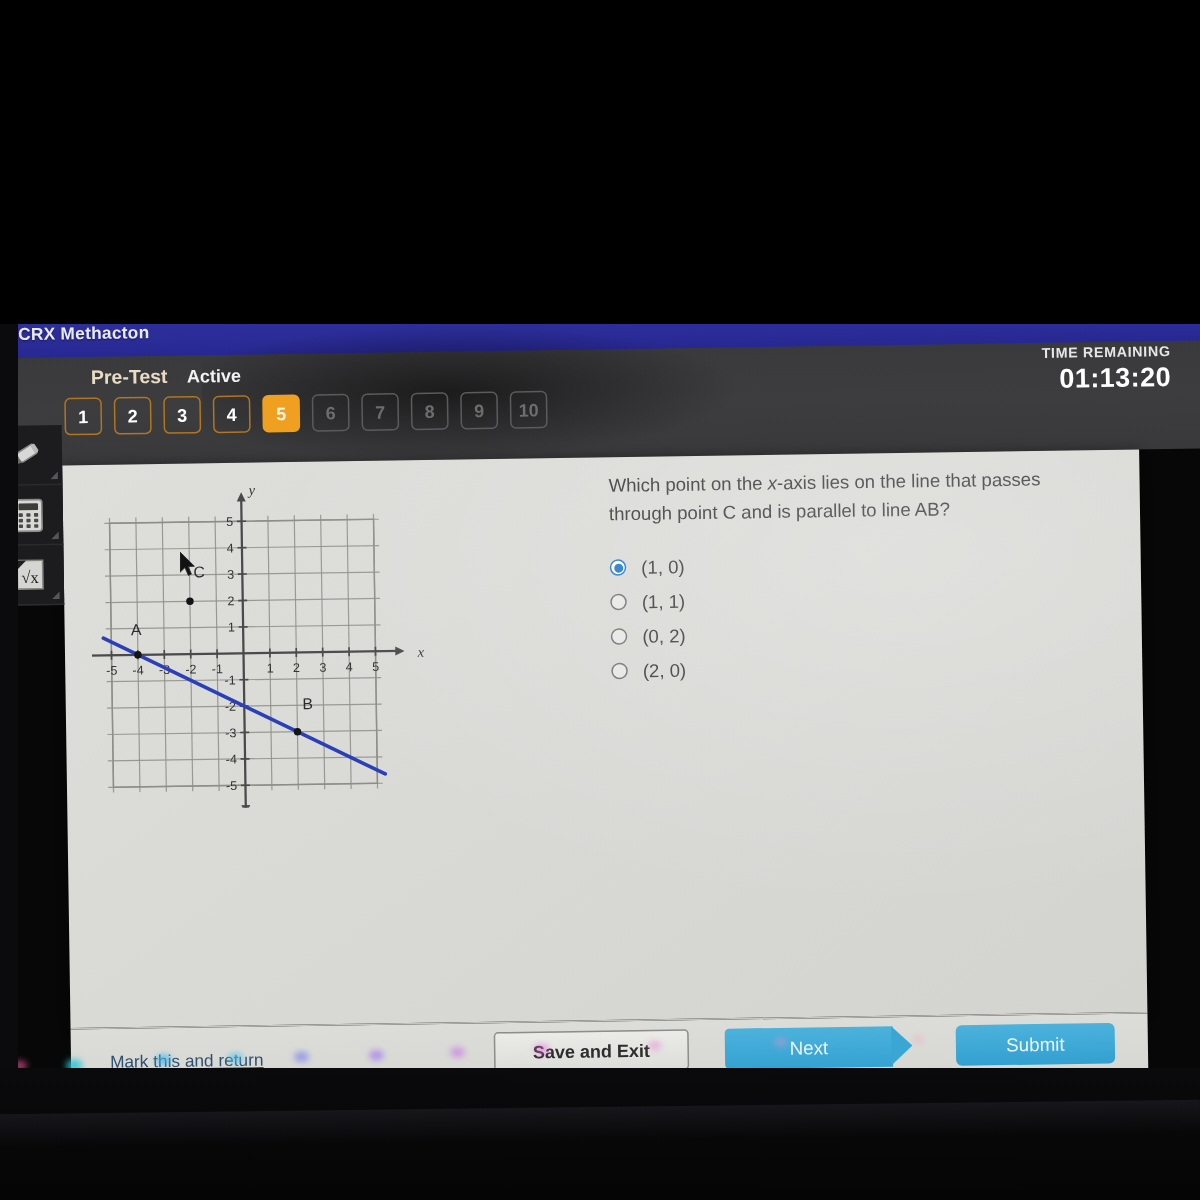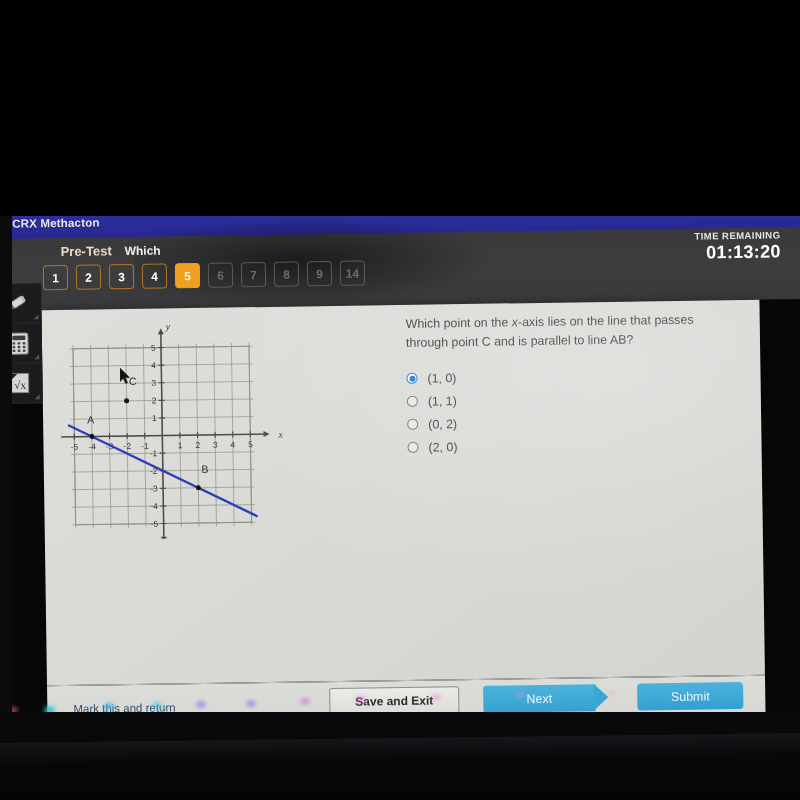--- a/index.html
+++ b/index.html
@@ -306,38 +306,38 @@
 
     <div class="blue-bar">
       <div class="blue-bar-text">ner CRX Methacton</div>
     </div>
     <div class="lesson-title">Slopes of Parallel and Perpendicular Lines</div>
 
     <div class="chrome">
 
       <div class="status-row">
         <div class="lbl-pretest">Pre-Test</div>
-        <div class="lbl-active">Which</div>
+        <div class="lbl-active">Active</div>
         <div class="timer-wrap">
           <div class="timer-label">TIME REMAINING</div>
           <div class="timer-value">01:13:20</div>
         </div>
       </div>
 
       <div class="qnums" id="qnums">
           <div class="qnum">1</div>
           <div class="qnum">2</div>
           <div class="qnum">3</div>
           <div class="qnum">4</div>
           <div class="qnum current">5</div>
           <div class="qnum disabled">6</div>
           <div class="qnum disabled">7</div>
           <div class="qnum disabled">8</div>
           <div class="qnum disabled">9</div>
-          <div class="qnum disabled">14</div>
+          <div class="qnum disabled">10</div>
         </div>
     </div>
 
     <div class="tool-rail">
       <div class="tool">
         <svg width="26" height="22" viewBox="0 0 26 22">
           <g transform="rotate(-32 13 11)">
             <rect x="7" y="6" width="13" height="7" rx="1.6" fill="#d8d9d6" stroke="#8a8b88" stroke-width="1"></rect>
             <polygon points="7,6 7,13 2,11 2,8" fill="#6a6b68"></polygon>
             <rect x="18" y="6.5" width="3" height="6" rx="1" fill="#b9bab7"></rect>

